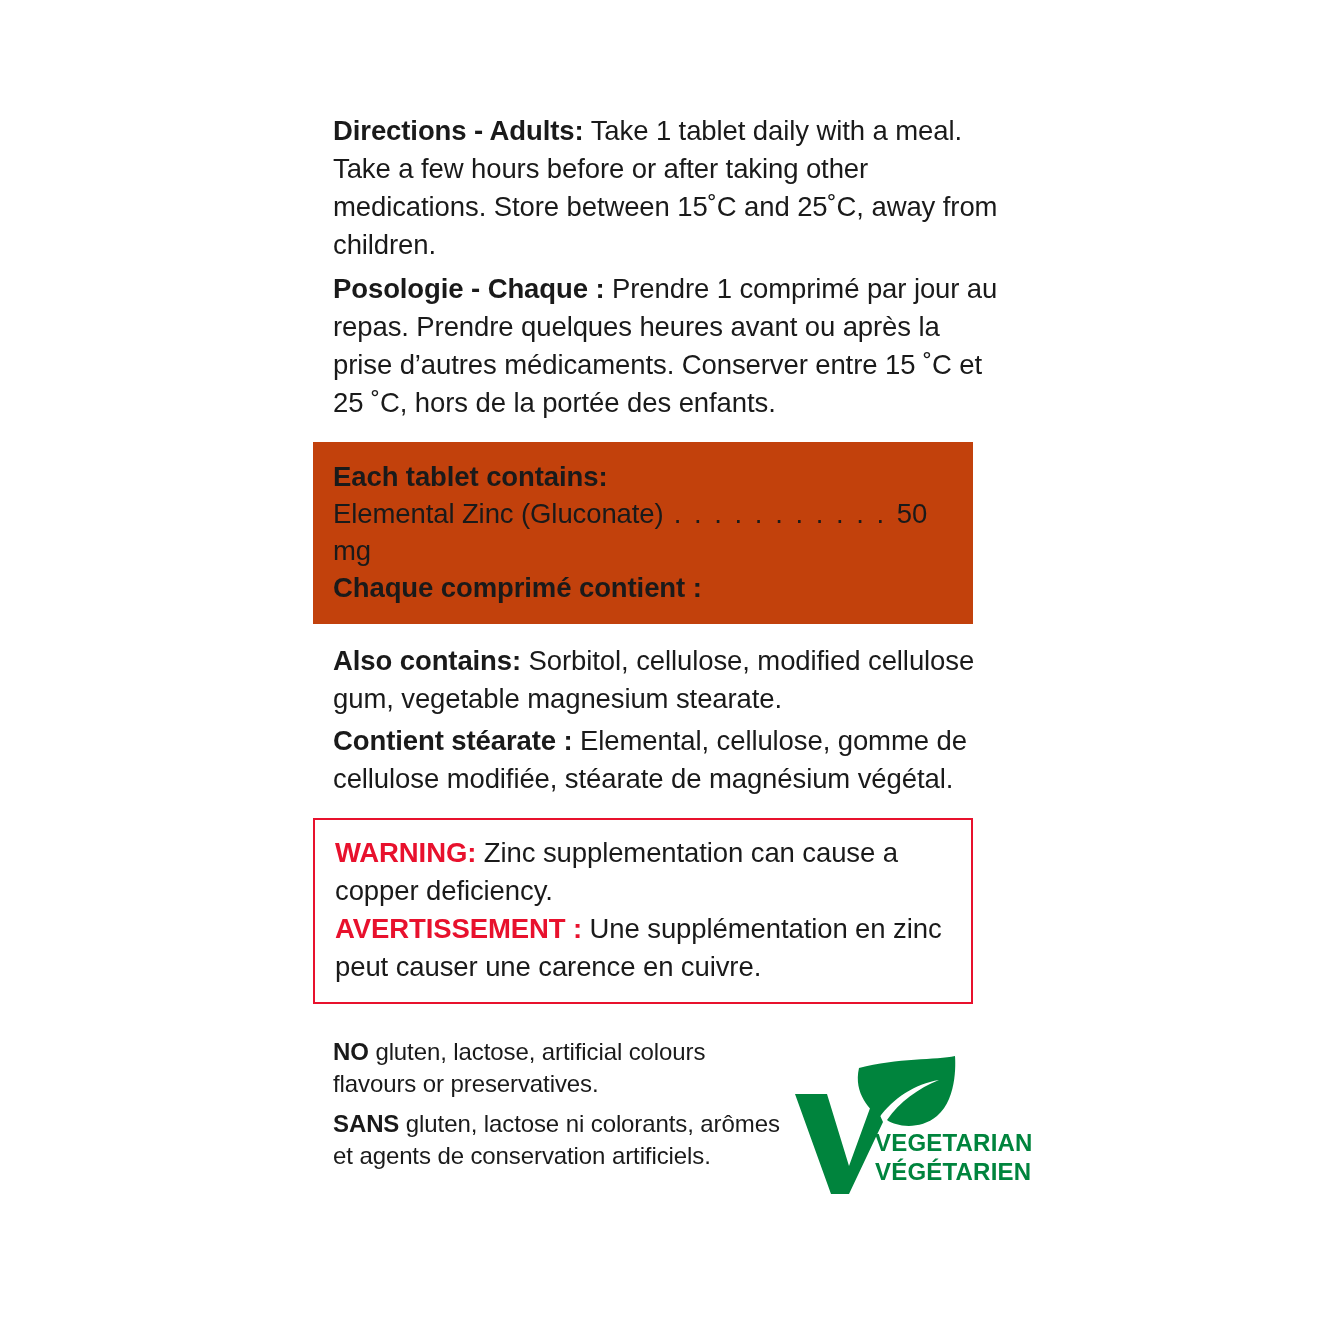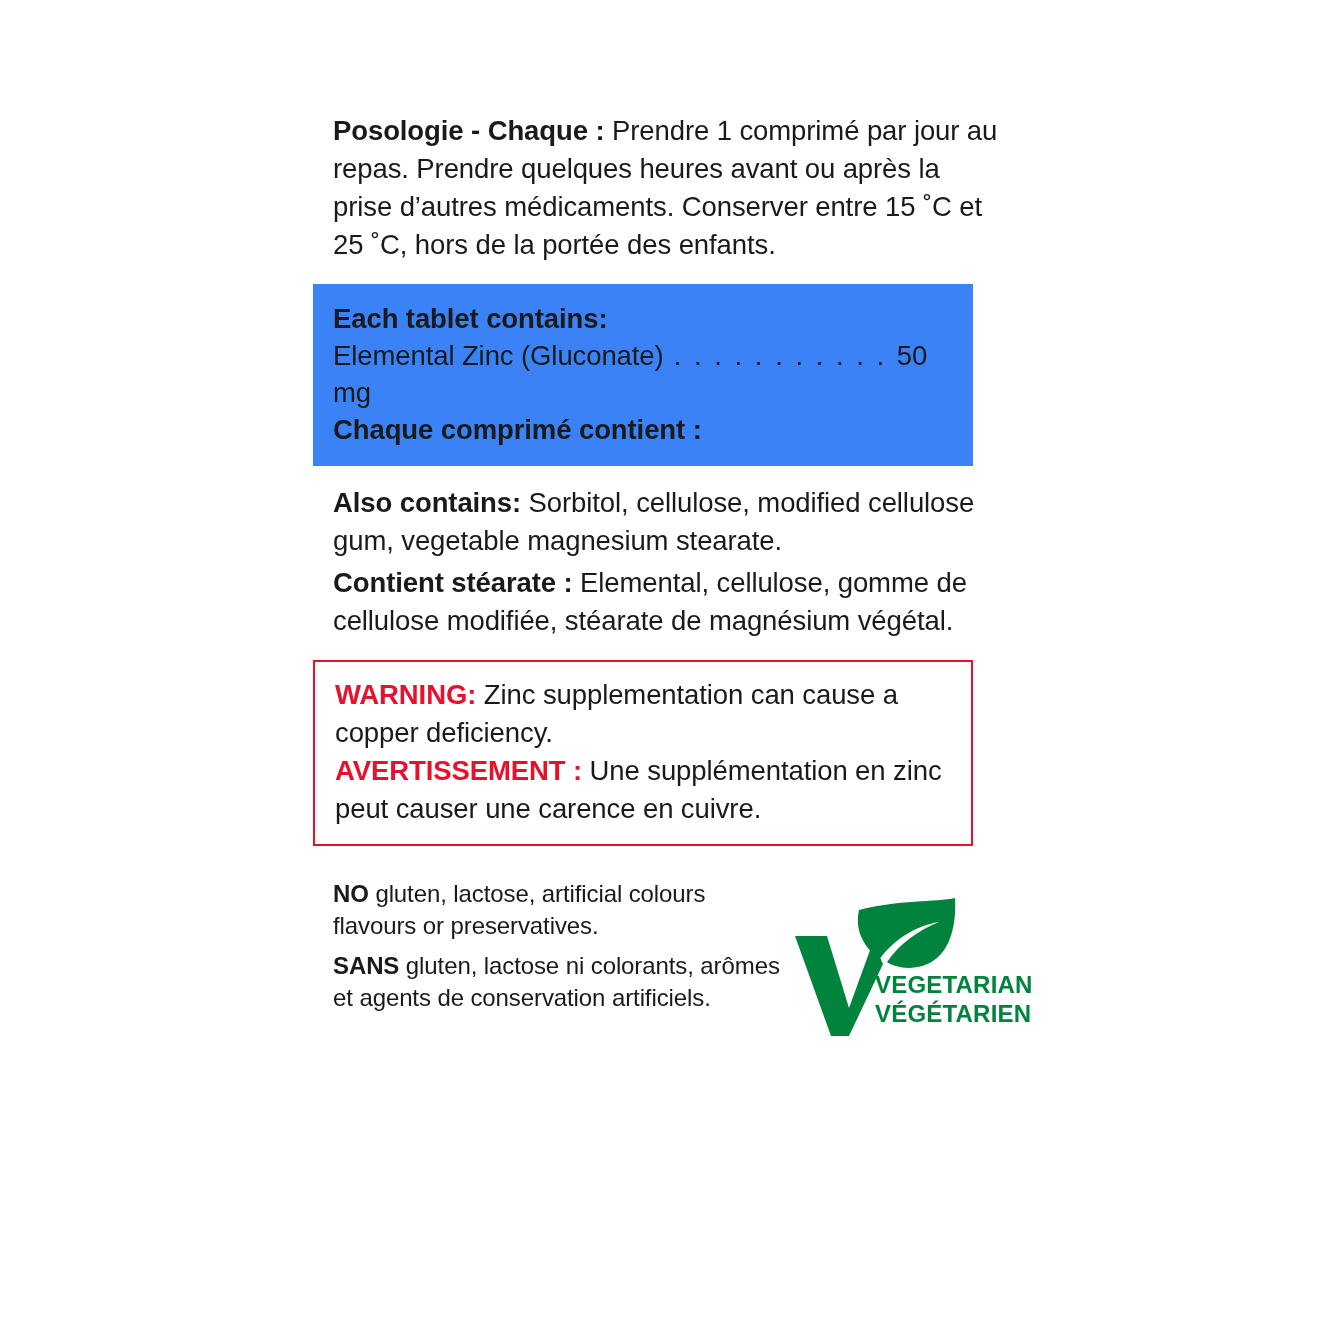--- a/index.html
+++ b/index.html
@@ -34,21 +34,21 @@
   }
   
   .directions {
     margin-bottom: 6px;
   }
   .posologie {
     margin-bottom: 20px;
   }
   
   .green-panel {
-    background: #3b82f6;
+    background: #c2410c;
     padding: 16px 20px 18px 20px;
     margin-left: -20px;
     width: 660px;
     box-sizing: border-box;
   }
   .green-panel p {
     line-height: 37px;
   }
   .dots {
     letter-spacing: 2.5px;
@@ -109,20 +109,23 @@
     font-size: 24px;
     line-height: 29px;
     letter-spacing: 0.2px;
   }
 </style>
 </head>
 <body>
 
 <div class="label">
 
+  <div class="block directions">
+    <p><span class="bold">Directions - Adults:</span><span> Take 1 tablet daily with a meal. Take a few hours before or after taking other medications. Store between 15˚C and 25˚C, away from children.</span></p>
+  </div>
 
   <div class="block posologie">
     <p><span class="bold">Posologie - Chaque :</span><span> Prendre 1 comprimé par jour au repas. Prendre quelques heures avant ou après la prise d’autres médicaments. Conserver entre 15 ˚C et 25 ˚C, hors de la portée des enfants.</span></p>
   </div>
 
   <div class="green-panel">
     <p class="bold">Each tablet contains:</p>
     <p><span>Elemental Zinc (Gluconate)</span><span class="dots"> . . . . . . . . . . . </span><span>50 mg</span></p>
     <p class="bold">Chaque comprimé contient :</p>
   </div>

